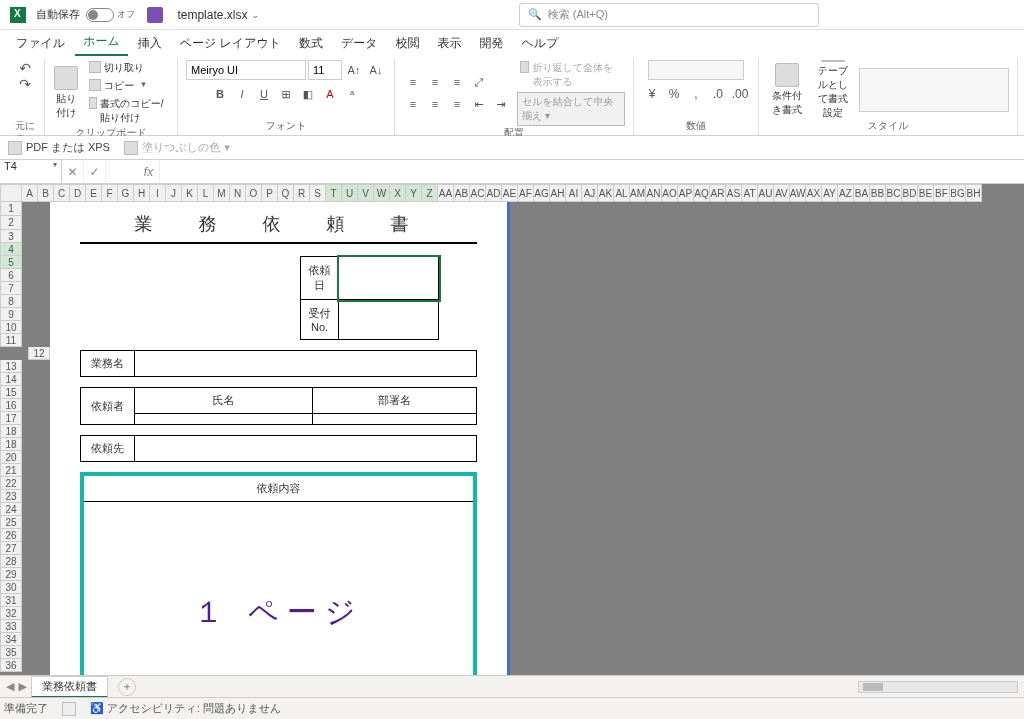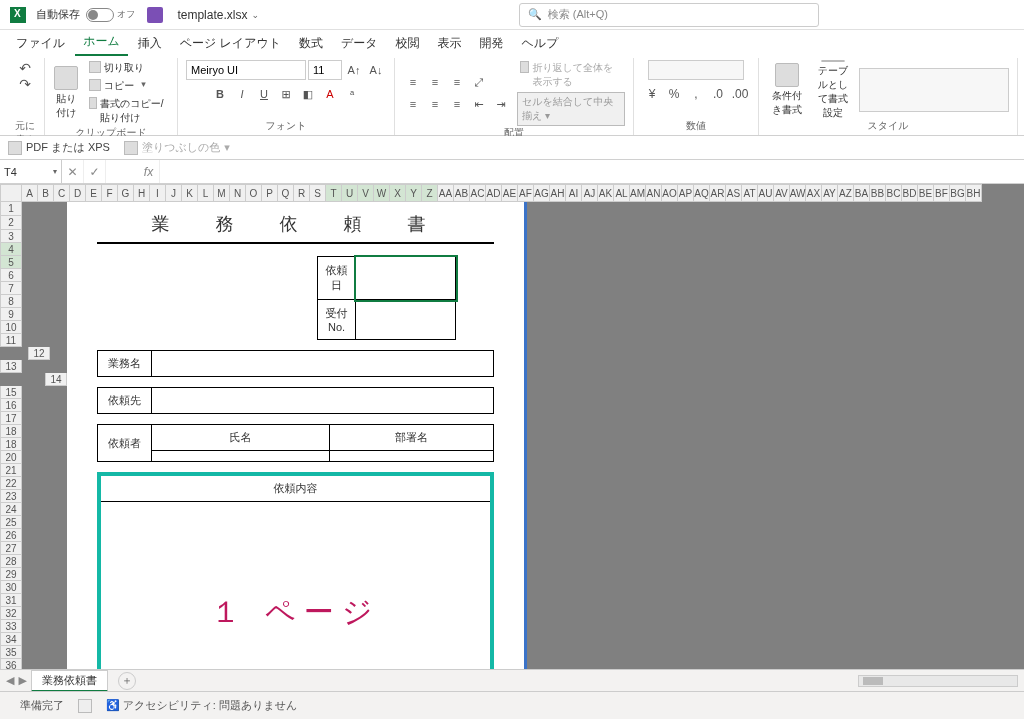--- a/index.html
+++ b/index.html
@@ -45,21 +45,21 @@
 .cf-box { border: 1px solid #ccc; width: 96px; height: 20px; background: #f7f7f7; }
 .num-fmt { font-size: 12px; color: #555; }
 
 
 .sec-bar { height: 24px; background: #fff; border-bottom: 1px solid #d0d0d0; display: flex; align-items: center; padding: 0 8px; gap: 14px; font-size: 11px; color: #444; }
 .sec-bar .itm { display: flex; align-items: center; gap: 4px; }
 .sec-bar .ic { width: 14px; height: 14px; background: #ddd; border: 1px solid #bbb; }
 
 
 .fbar { height: 24px; background: #fff; border-bottom: 1px solid #d0d0d0; display: flex; align-items: center; }
-.namebox { width: 62px; border-right: 1px solid #ccc; height: 100%; display: flex; align-items: center; padding: 0 4px; font-size: 11px; }
+.namebox { width: 62px; border-right: 1px solid #ccc; height: 100%; display: flex; padding: 0 4px; font-size: 11px; }
 .namebox .dd { margin-left: auto; font-size: 8px; color: #666; }
 .fx-cancel, .fx-ok, .fx { width: 22px; text-align: center; color: #888; font-size: 12px; border-right: 1px solid #eee; height: 100%; display: flex; align-items: center; justify-content: center; }
 .fx { font-style: italic; margin-left: 32px; }
 .formula-input { flex: 1; height: 100%; padding: 0 6px; }
 
 
 .sheet-wrap { flex: 1; background: #808080; position: relative; overflow: hidden; }
 .sheet { position: absolute; top: 0; left: 0; background: #808080; }
 .hdrs { display: flex; position: sticky; top: 0; }
 .corner { width: 22px; height: 18px; background: #f0f0f0; border: 1px solid #ccc; }
@@ -79,36 +79,36 @@
 .small-table .lbl { width: 38px; text-align: center; }
 .small-table .val { width: 100px; }
 .selcell { outline: 2px solid #107c41; }
 .row-table { margin: 10px 30px 0; border-collapse: collapse; width: calc(100% - 60px); }
 .row-table td, .row-table th { border: 1px solid #000; font-size: 11px; padding: 5px; }
 .row-table .hdr { width: 54px; text-align: center; }
 .sub-hdr { text-align: center; font-size: 10px; }
 .content-box { margin: 10px 30px 0; border: 4px solid #14b8a6; }
 .content-box .title { border-bottom: 1px solid #000; text-align: center; font-size: 11px; padding: 5px; }
 .content-box .body { height: 220px; display: flex; align-items: center; justify-content: center; }
-.page-watermark { font-size: 30px; color: #be185d; letter-spacing: 8px; }
+.page-watermark { font-size: 30px; color: #4c1d95; letter-spacing: 8px; }
 
 
 .cw { width: 16px; }
 
 
 .sheettabs { height: 22px; background: #f3f2f1; border-top: 1px solid #ccc; display: flex; align-items: center; padding: 0 6px; gap: 4px; }
 .nav-arrows { display: flex; gap: 4px; color: #888; }
 .sheet-tab { background: #fff; border: 1px solid #ccc; border-bottom: none; padding: 2px 10px; font-size: 11px; border-radius: 0 0 0 0; }
 .sheet-tab.active { border-bottom: 2px solid #107c41; }
 .add-sheet { width: 18px; height: 18px; border: 1px solid #ccc; border-radius: 50%; display: flex; align-items: center; justify-content: center; color: #666; margin-left: 6px; }
 .scroll-right { margin-left: auto; width: 160px; height: 12px; background: #e8e8e8; border: 1px solid #ccc; position: relative; }
 .scroll-thumb { position: absolute; left: 4px; top: 1px; width: 20px; height: 8px; background: #bbb; }
 
 
-.status { height: 28px; background: #f3f2f1; border-top: 1px solid #ccc; display: flex; align-items: center; padding: 0 20px; font-size: 11px; color: #555; gap: 14px; }
+.status { height: 22px; background: #f3f2f1; border-top: 1px solid #ccc; display: flex; align-items: center; padding: 0 4px; font-size: 11px; color: #555; gap: 14px; }
 .status .ic { width: 14px; height: 14px; border: 1px solid #bbb; background: #eee; }
 </style>
 </head>
 <body>
 
 <div class="app">
 
   <div class="titlebar">
     <div class="excel-icon"></div>
     <span class="autosave-lbl">自動保存</span>
@@ -336,21 +336,21 @@
             <div class="rowhdr sel" style="height: 13px;">4</div>
             <div class="rowhdr sel" style="height: 13px;">5</div>
             <div class="rowhdr" style="height: 13px;">6</div>
             <div class="rowhdr" style="height: 13px;">7</div>
             <div class="rowhdr" style="height: 13px;">8</div>
             <div class="rowhdr" style="height: 13px;">9</div>
             <div class="rowhdr" style="height: 13px;">10</div>
             <div class="rowhdr" style="height: 13px;">11</div>
             <div class="rowhdr" style="height: 13px; margin-left: 28px;">12</div>
             <div class="rowhdr" style="height: 13px;">13</div>
-            <div class="rowhdr" style="height: 13px; margin-left: 45px;">14</div>
+            <div class="rowhdr" style="height: 13px;">14</div>
             <div class="rowhdr" style="height: 13px;">15</div>
             <div class="rowhdr" style="height: 13px;">16</div>
             <div class="rowhdr" style="height: 13px;">17</div>
             <div class="rowhdr" style="height: 13px;">18</div>
             <div class="rowhdr" style="height: 13px;">18</div>
             <div class="rowhdr" style="height: 13px;">20</div>
             <div class="rowhdr" style="height: 13px;">21</div>
             <div class="rowhdr" style="height: 13px;">22</div>
             <div class="rowhdr" style="height: 13px;">23</div>
             <div class="rowhdr" style="height: 13px;">24</div>
@@ -384,39 +384,39 @@
               </table>
             <table class="row-table">
                 <tbody>
                   <tr>
                     <td class="hdr">業務名</td>
                     <td></td>
                   </tr>
                 </tbody>
               </table>
             <table class="row-table">
-                <tbody>
-                  <tr>
-                    <td class="hdr">依頼先</td>
-                    <td></td>
-                  </tr>
-                </tbody>
-              </table>
-            <table class="row-table">
               <tbody>
                   <tr>
                     <td class="hdr" rowspan="2">依頼者</td>
                   <td class="sub-hdr" style="width:45%">氏名</td>
                   <td class="sub-hdr">部署名</td>
                   </tr>
               <tr>
                     <td></td>
                     <td></td>
                   </tr>
             </tbody>
+              </table>
+            <table class="row-table">
+                <tbody>
+                  <tr>
+                    <td class="hdr">依頼先</td>
+                    <td></td>
+                  </tr>
+                </tbody>
               </table>
             <div class="content-box">
               <div class="title">依頼内容</div>
               <div class="body">
                   <div class="page-watermark">１ ページ</div>
                 </div>
             </div>
           </div>
           <div class="gray-area"></div>
         </div>

